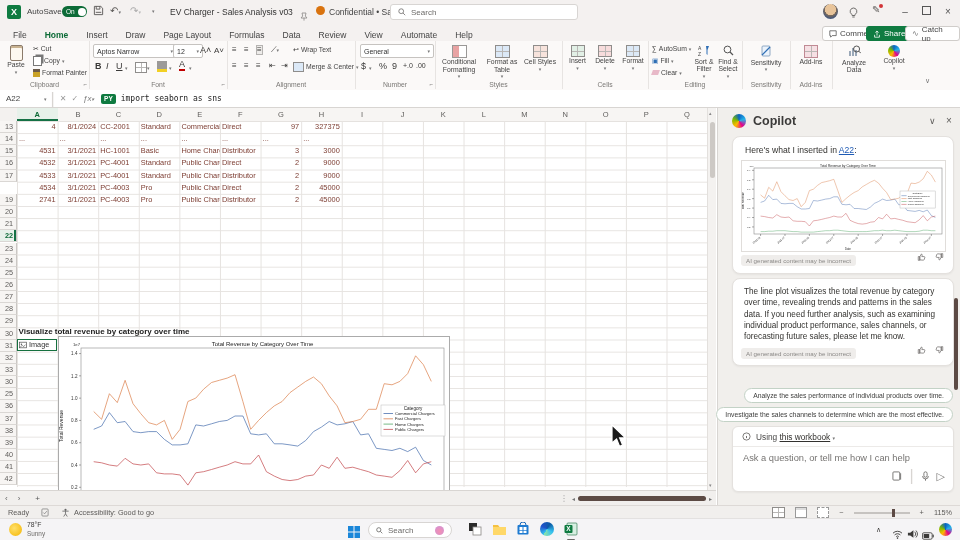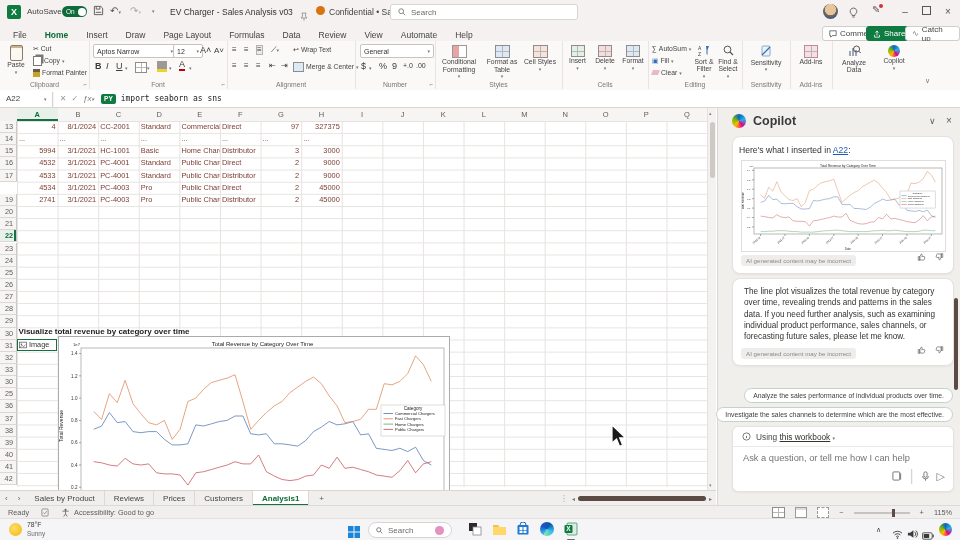--- a/index.html
+++ b/index.html
@@ -415,21 +415,21 @@
         <div class="cell num" style="left: 260.6px; top: 13px; width: 40.6px;">97</div>
         <div class="cell num" style="left: 301.2px; top: 13px; width: 40.6px;">327375</div>
         <div class="cell" style="left: 17px; top: 25.15px; width: 40.6px;">...</div>
         <div class="cell" style="left: 57.6px; top: 25.15px; width: 40.6px;">...</div>
         <div class="cell" style="left: 98.2px; top: 25.15px; width: 40.6px;">...</div>
         <div class="cell" style="left: 138.8px; top: 25.15px; width: 40.6px;">...</div>
         <div class="cell" style="left: 179.4px; top: 25.15px; width: 40.6px;">...</div>
         <div class="cell" style="left: 220px; top: 25.15px; width: 40.6px;">...</div>
         <div class="cell" style="left: 260.6px; top: 25.15px; width: 40.6px;">...</div>
         <div class="cell" style="left: 301.2px; top: 25.15px; width: 40.6px;">...</div>
-        <div class="cell num" style="left: 17px; top: 37.3px; width: 40.6px;">5994</div>
+        <div class="cell num" style="left: 17px; top: 37.3px; width: 40.6px;">4531</div>
         <div class="cell num" style="left: 57.6px; top: 37.3px; width: 40.6px;">3/1/2021</div>
         <div class="cell" style="left: 98.2px; top: 37.3px; width: 40.6px;">HC-1001</div>
         <div class="cell" style="left: 138.8px; top: 37.3px; width: 40.6px;">Basic</div>
         <div class="cell" style="left: 179.4px; top: 37.3px; width: 40.6px;">Home Chargers</div>
         <div class="cell" style="left: 220px; top: 37.3px; width: 40.6px;">Distributor</div>
         <div class="cell num" style="left: 260.6px; top: 37.3px; width: 40.6px;">3</div>
         <div class="cell num" style="left: 301.2px; top: 37.3px; width: 40.6px;">3000</div>
         <div class="cell num" style="left: 17px; top: 49.45px; width: 40.6px;">4532</div>
         <div class="cell num" style="left: 57.6px; top: 49.45px; width: 40.6px;">3/1/2021</div>
         <div class="cell" style="left: 98.2px; top: 49.45px; width: 40.6px;">PC-4001</div>
@@ -533,21 +533,21 @@
 
   <div id="copilot">
     <div class="abs" style="left:14px;top:6px;display:flex;align-items:center;gap:7px;">
       <span class="copilot-disc" style="display:inline-block;width:14px;height:14px;"></span>
       <span style="font-size:12.5px;color:#3b3a39;font-weight:600;">Copilot</span>
     </div>
     <span class="abs" style="left:211px;top:8px;font-size:9px;color:#5f5d5b;">∨</span>
     <span class="abs" style="left:228px;top:7px;font-size:10px;color:#5f5d5b;">×</span>
 
     <div class="card" style="left:14px;top:28px;width:220px;height:136px;">
-      <div style="position:absolute;left:6px;top:8px;font-size:8.6px;color:#33322f;">
+      <div style="position:absolute;left:12px;top:8px;font-size:8.6px;color:#33322f;">
         <span>Here's what I inserted in </span><span class="link">A22</span><span>:</span>
       </div>
       <svg id="thumb-chart" style="position:absolute;left:8px;top:23px;width:203px;height:90px;border:1px solid #e0ddda;background:#fff;" viewBox="0 0 203 90">
           <rect x="0" y="0" width="203" height="90" fill="#ffffff"></rect>
           <rect x="12" y="7" width="188" height="66" fill="none" stroke="#8a8a8a" stroke-width="0.6"></rect>
           <line x1="10" y1="65.92857142857143" x2="12" y2="65.92857142857143" stroke="#555" stroke-width="0.5"></line>
           <text x="8.5" y="66.86357142857143" text-anchor="end" font-size="2.53" fill="#333" font-family="Liberation Sans, sans-serif">0.2</text>
           <line x1="10" y1="56.5" x2="12" y2="56.5" stroke="#555" stroke-width="0.5"></line>
           <text x="8.5" y="57.435" text-anchor="end" font-size="2.53" fill="#333" font-family="Liberation Sans, sans-serif">0.4</text>
           <line x1="10" y1="47.07142857142857" x2="12" y2="47.07142857142857" stroke="#555" stroke-width="0.5"></line>
@@ -640,27 +640,20 @@
           </svg>
         <span style="font-size:11px;line-height:10px;">▷</span>
       </div>
     </div>
     <div style="position:absolute;right:3px;top:190px;width:4px;height:92px;border-radius:2px;background:#5c4a44;"></div>
   </div>
 
   <div id="sheetbar">
     <span style="display:flex;align-items:center;padding:0 5px;color:#666;">‹</span>
     <span style="display:flex;align-items:center;padding:0 5px;color:#666;">›</span>
-    <span id="sheet-tabs" style="display:flex;align-items:stretch;">
-        <span class="stab">Sales by Product</span>
-        <span class="stab">Reviews</span>
-        <span class="stab">Prices</span>
-        <span class="stab">Customers</span>
-        <span class="stab active">Analysis1</span>
-      </span>
     <span style="display:flex;align-items:center;padding:0 10px;color:#555;">+</span>
     <span style="display:flex;align-items:center;padding:0 4px;color:#999;margin-left:auto;">⋮</span>
     <span style="display:flex;align-items:center;gap:3px;padding-right:4px;">
       <span style="font-size:6px;color:#777;">◂</span>
       <span style="display:inline-block;width:128px;height:5px;border-radius:3px;background:#5c4a44;"></span>
       <span style="font-size:6px;color:#777;">▸</span>
     </span>
   </div>
 
   <div id="statusbar">

